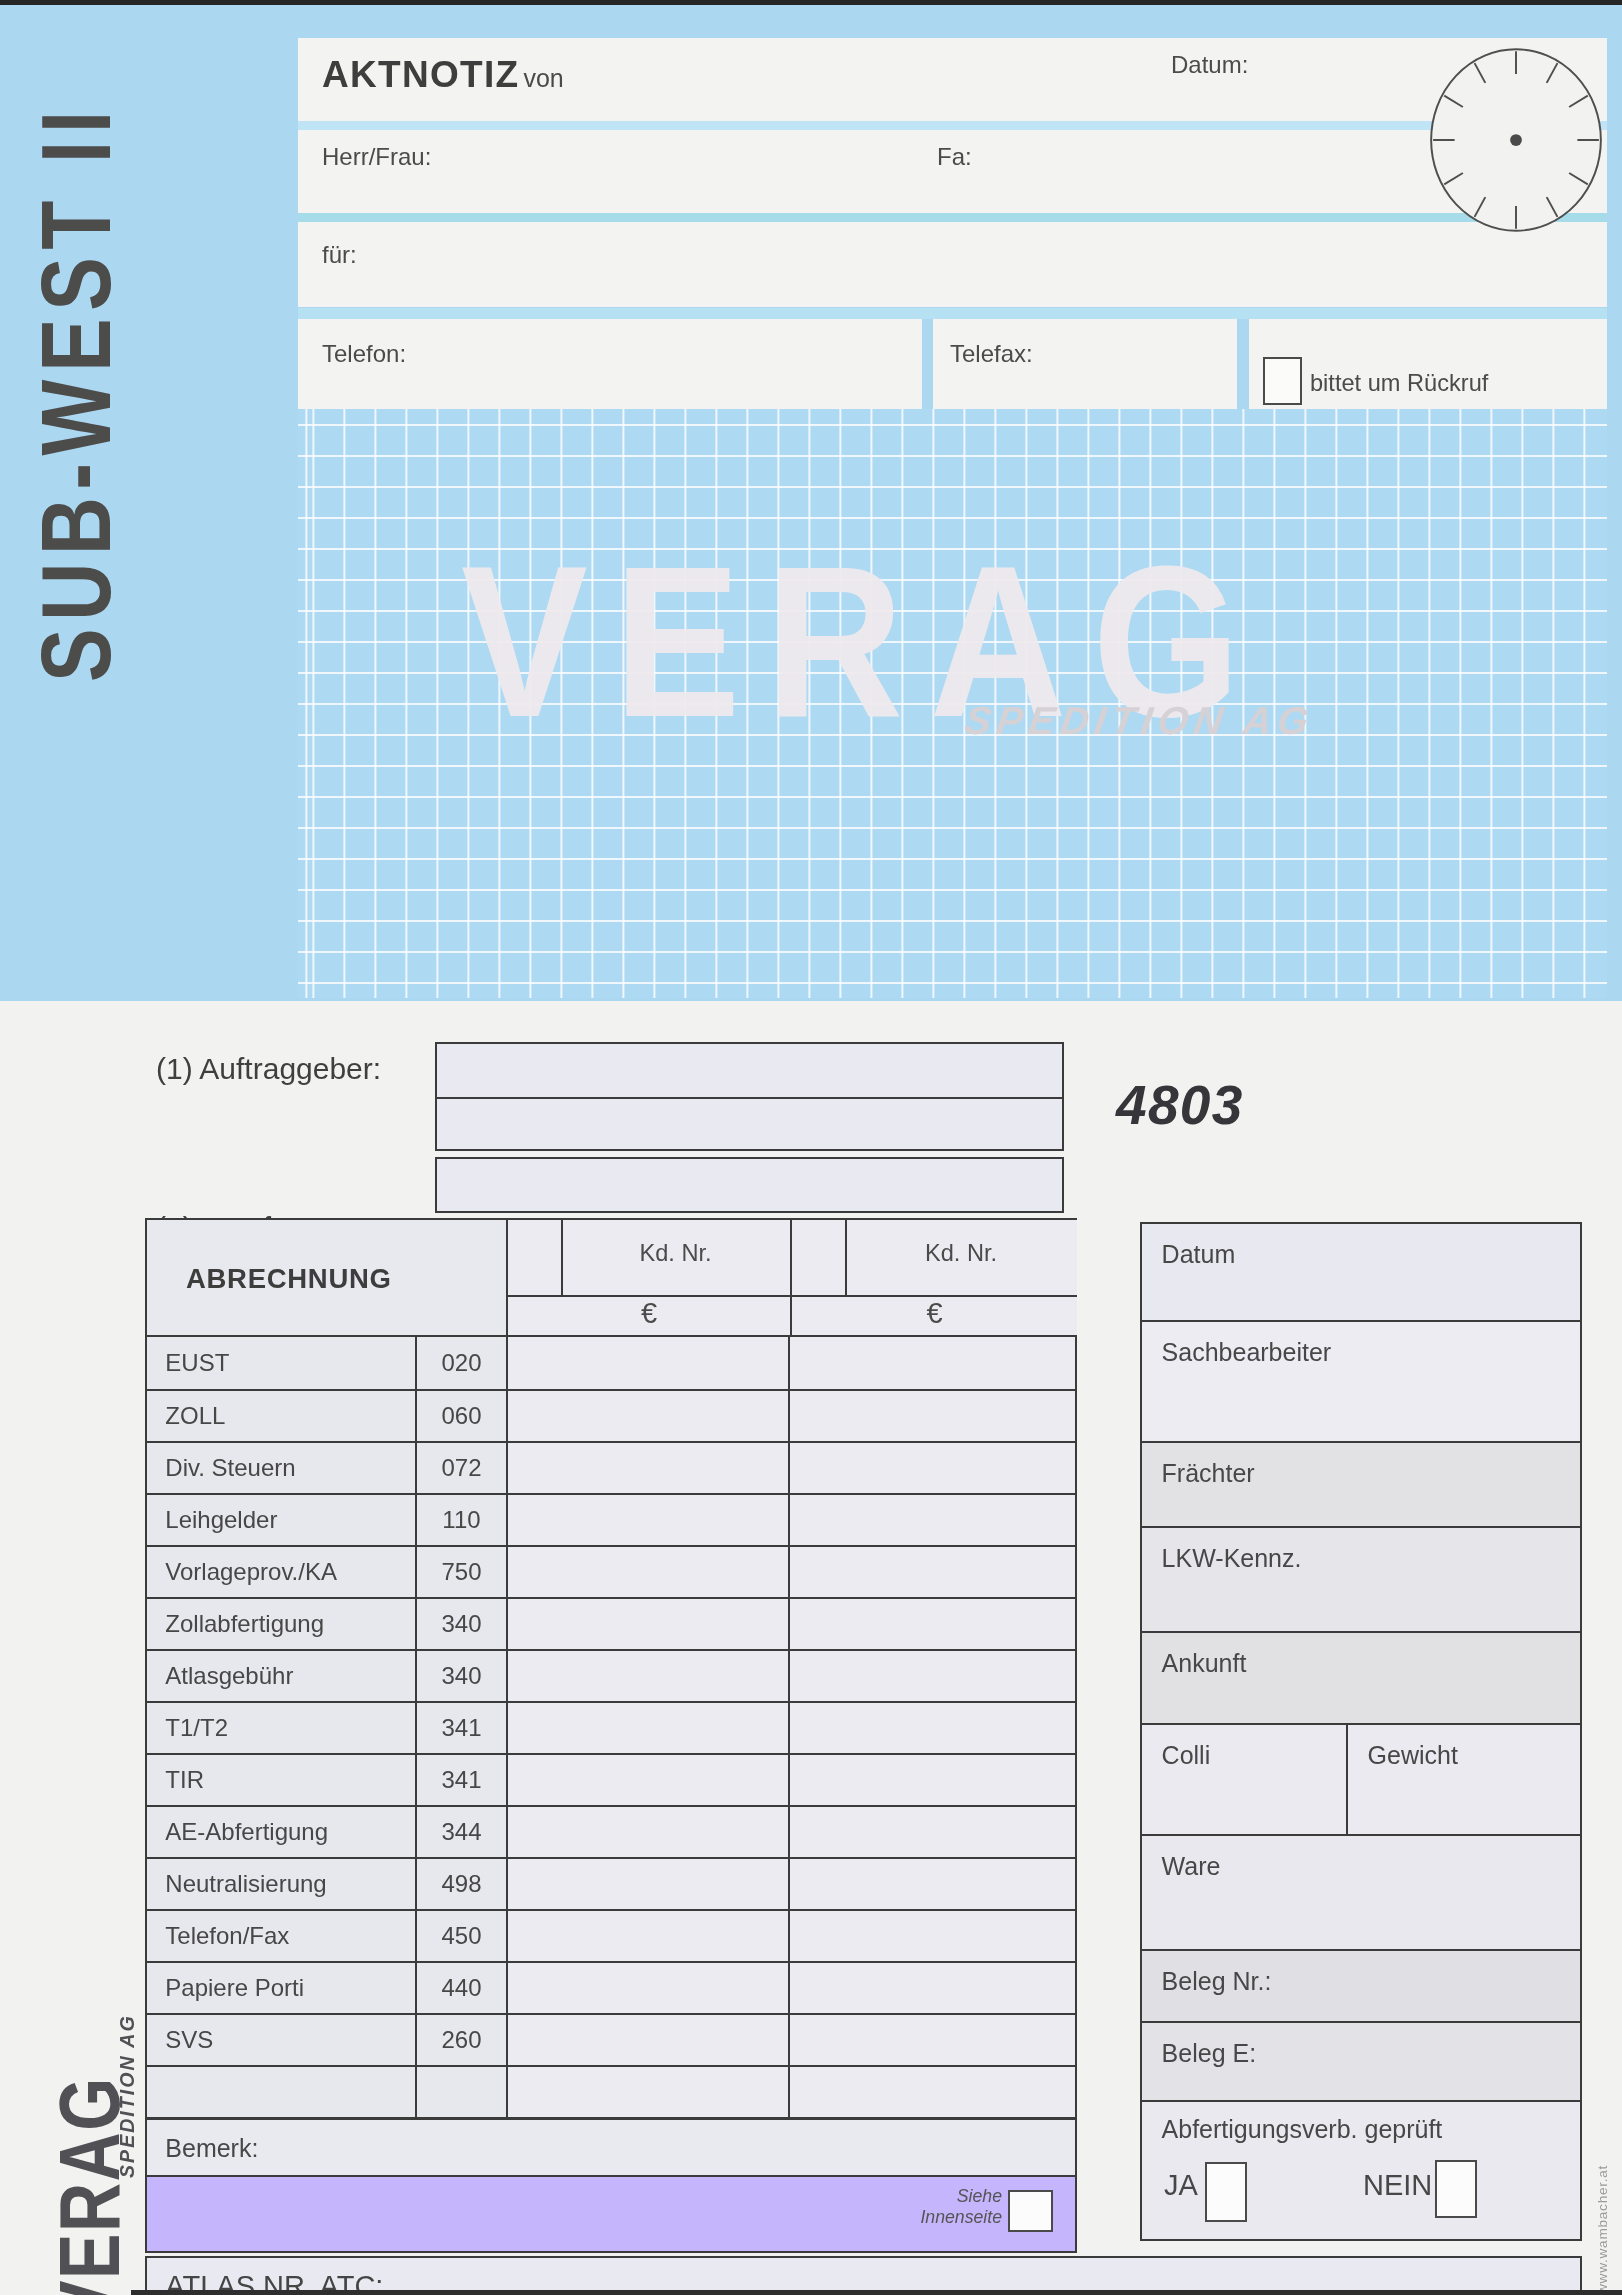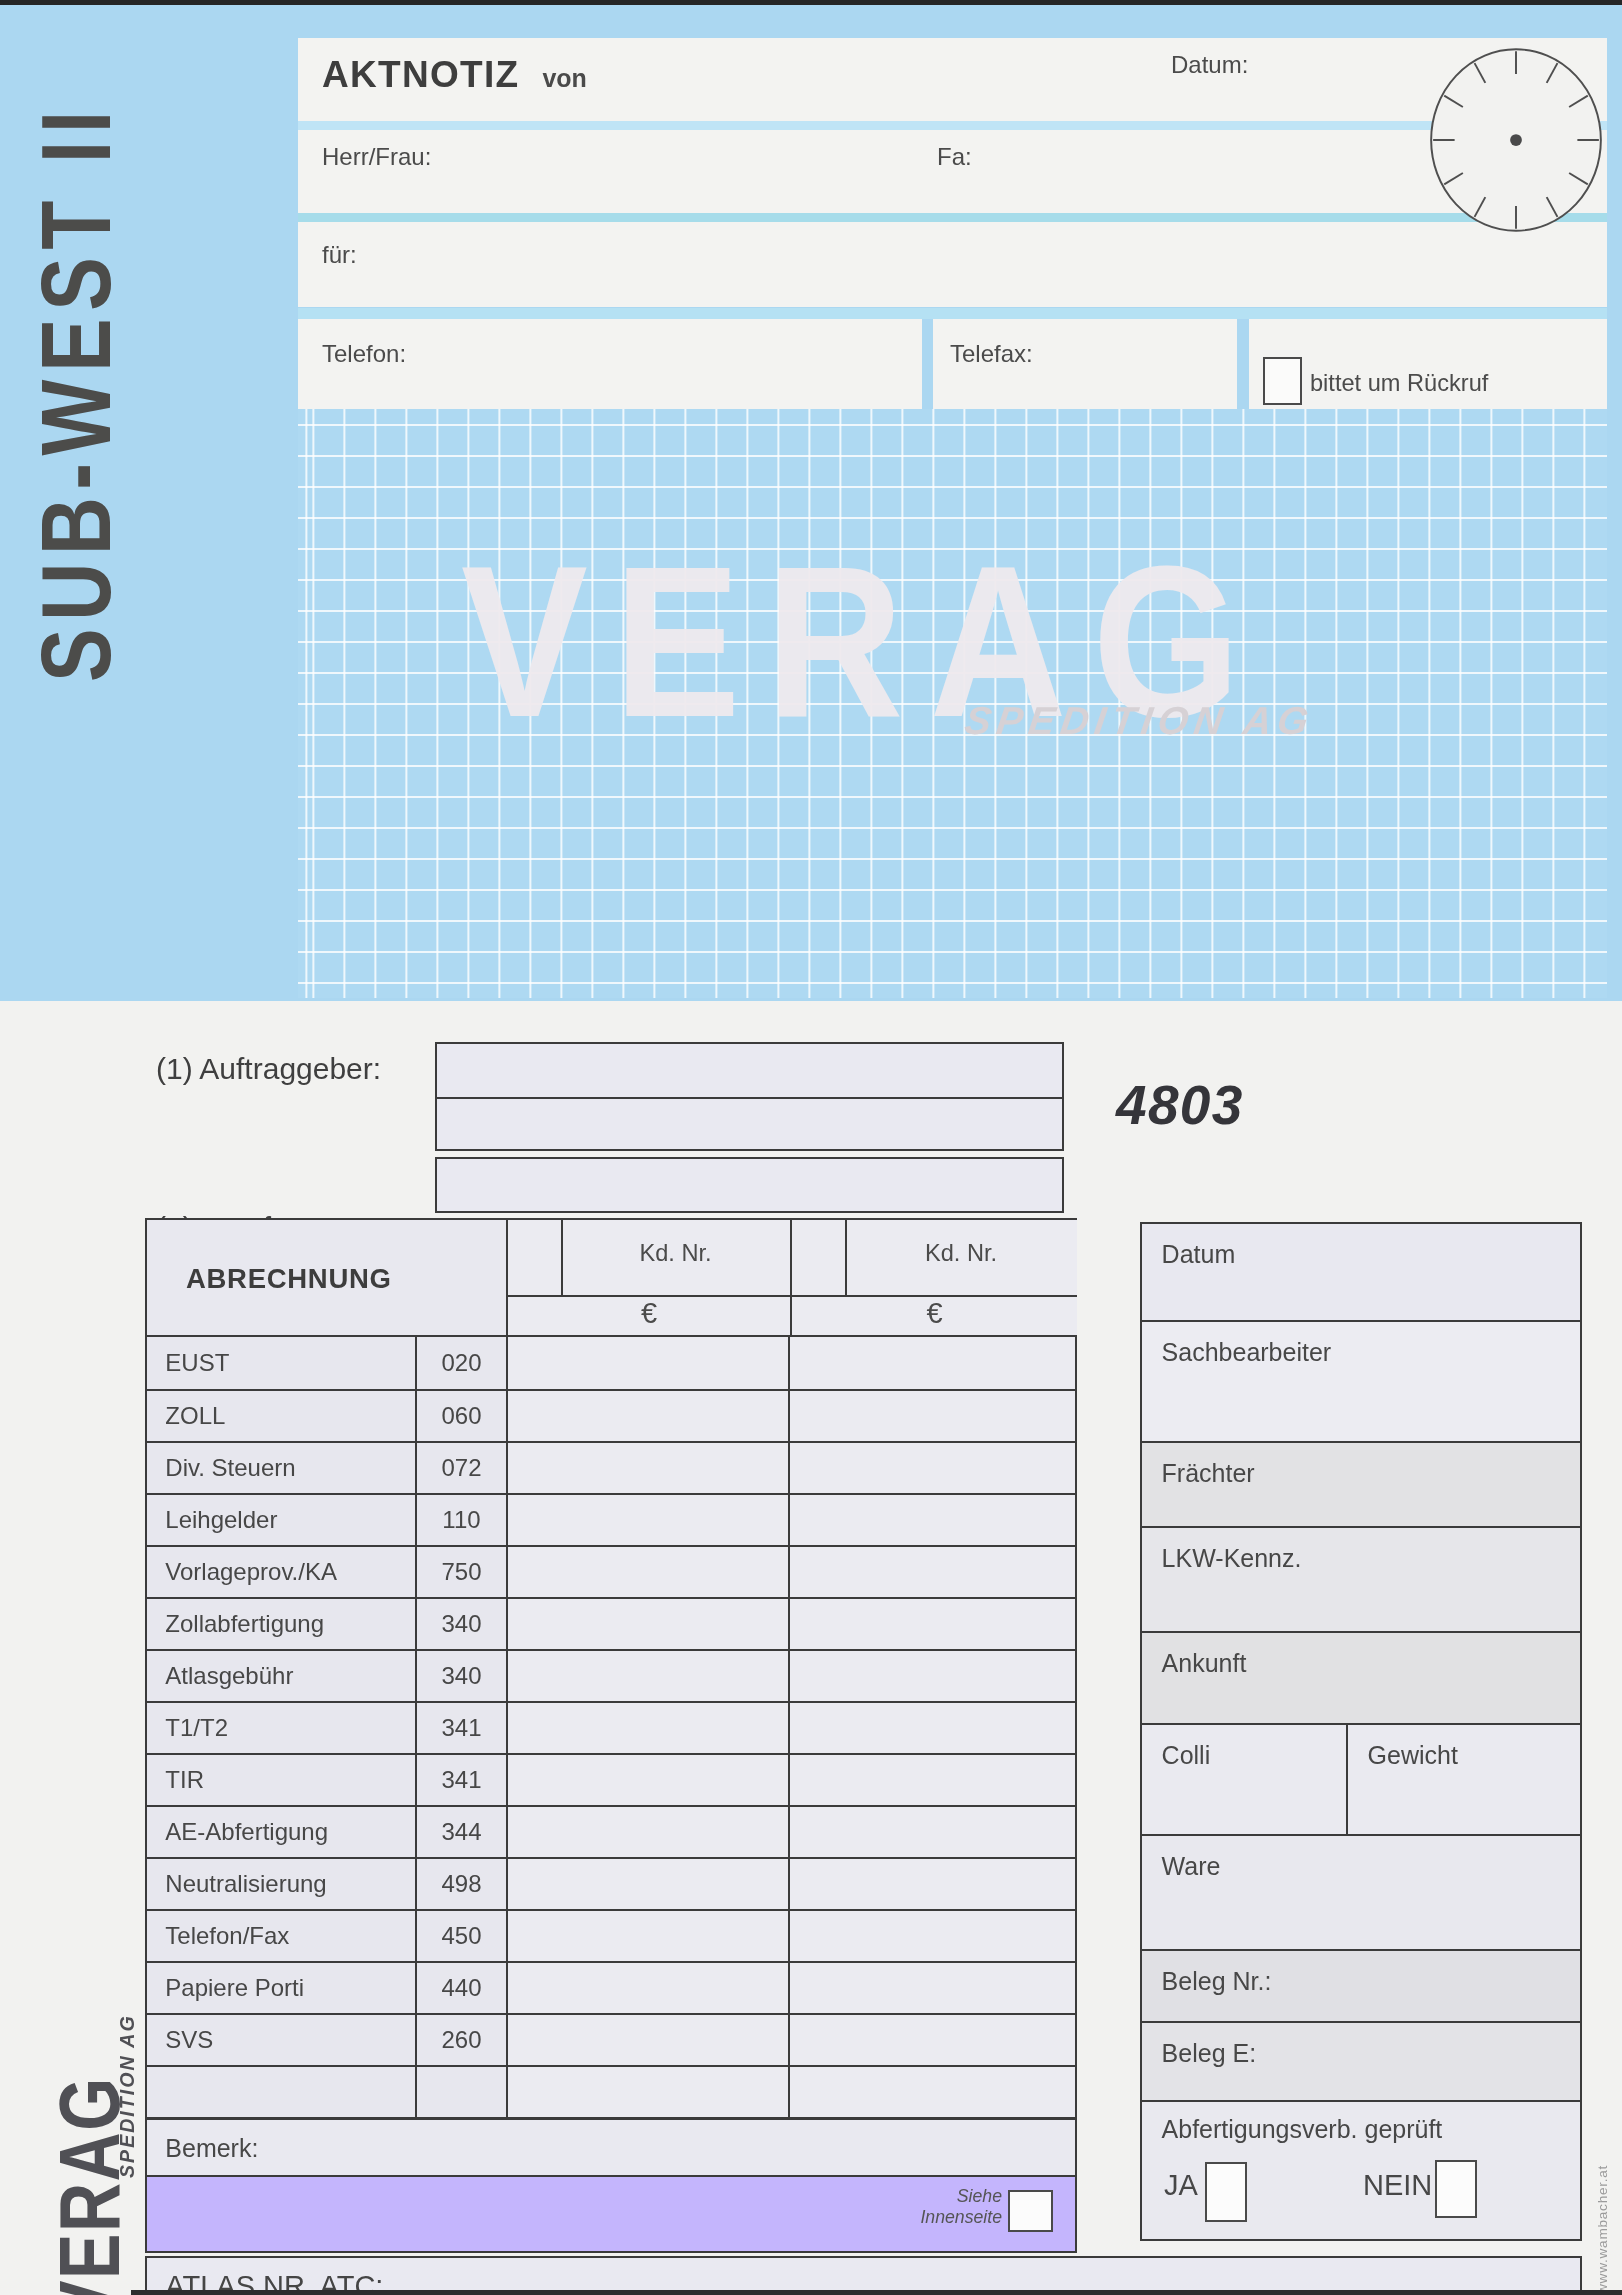--- a/index.html
+++ b/index.html
@@ -30,21 +30,21 @@
       repeating-linear-gradient(to bottom, rgba(255,255,255,.8) 0 2px, transparent 2px 31px);
     background-position:14.4px 46px;
   }
   
   #side-label{
     left:19.6px;top:682px;transform:rotate(-90deg) scaleX(0.82);transform-origin:0 0;
     font-size:98px;font-weight:900;letter-spacing:9.2px;color:#4c4c4a;white-space:nowrap;
   }
   
   #aktnotiz{left:322px;top:54px;font-size:37px;font-weight:bold;color:#3e3e3e;letter-spacing:1.3px;}
-  #aktnotiz-von{font-size:25px;font-weight:bold;color:#4a4a4a;letter-spacing:0;margin-left:23px;}
+  #aktnotiz-von{font-size:25px;font-weight:normal;color:#4a4a4a;letter-spacing:0;margin-left:4px;}
   #datum-label{left:1171px;top:51px;font-size:24px;color:#4b4b4b;}
   .field-label{font-size:24px;color:#4b4b4b;}
   #herr-frau{left:322px;top:143px;}
   #fa{left:937px;top:143px;}
   #fuer{left:322px;top:241px;}
   #telefon{left:322px;top:340px;}
   #telefax{left:950px;top:340px;}
   #rueckruf-check{left:1263px;top:357px;width:35px;height:44px;background:#fbfbfa;border:2px solid #4a4a4a;}
   #rueckruf-label{left:1310px;top:370px;font-size:23.6px;color:#4b4b4b;}
   

